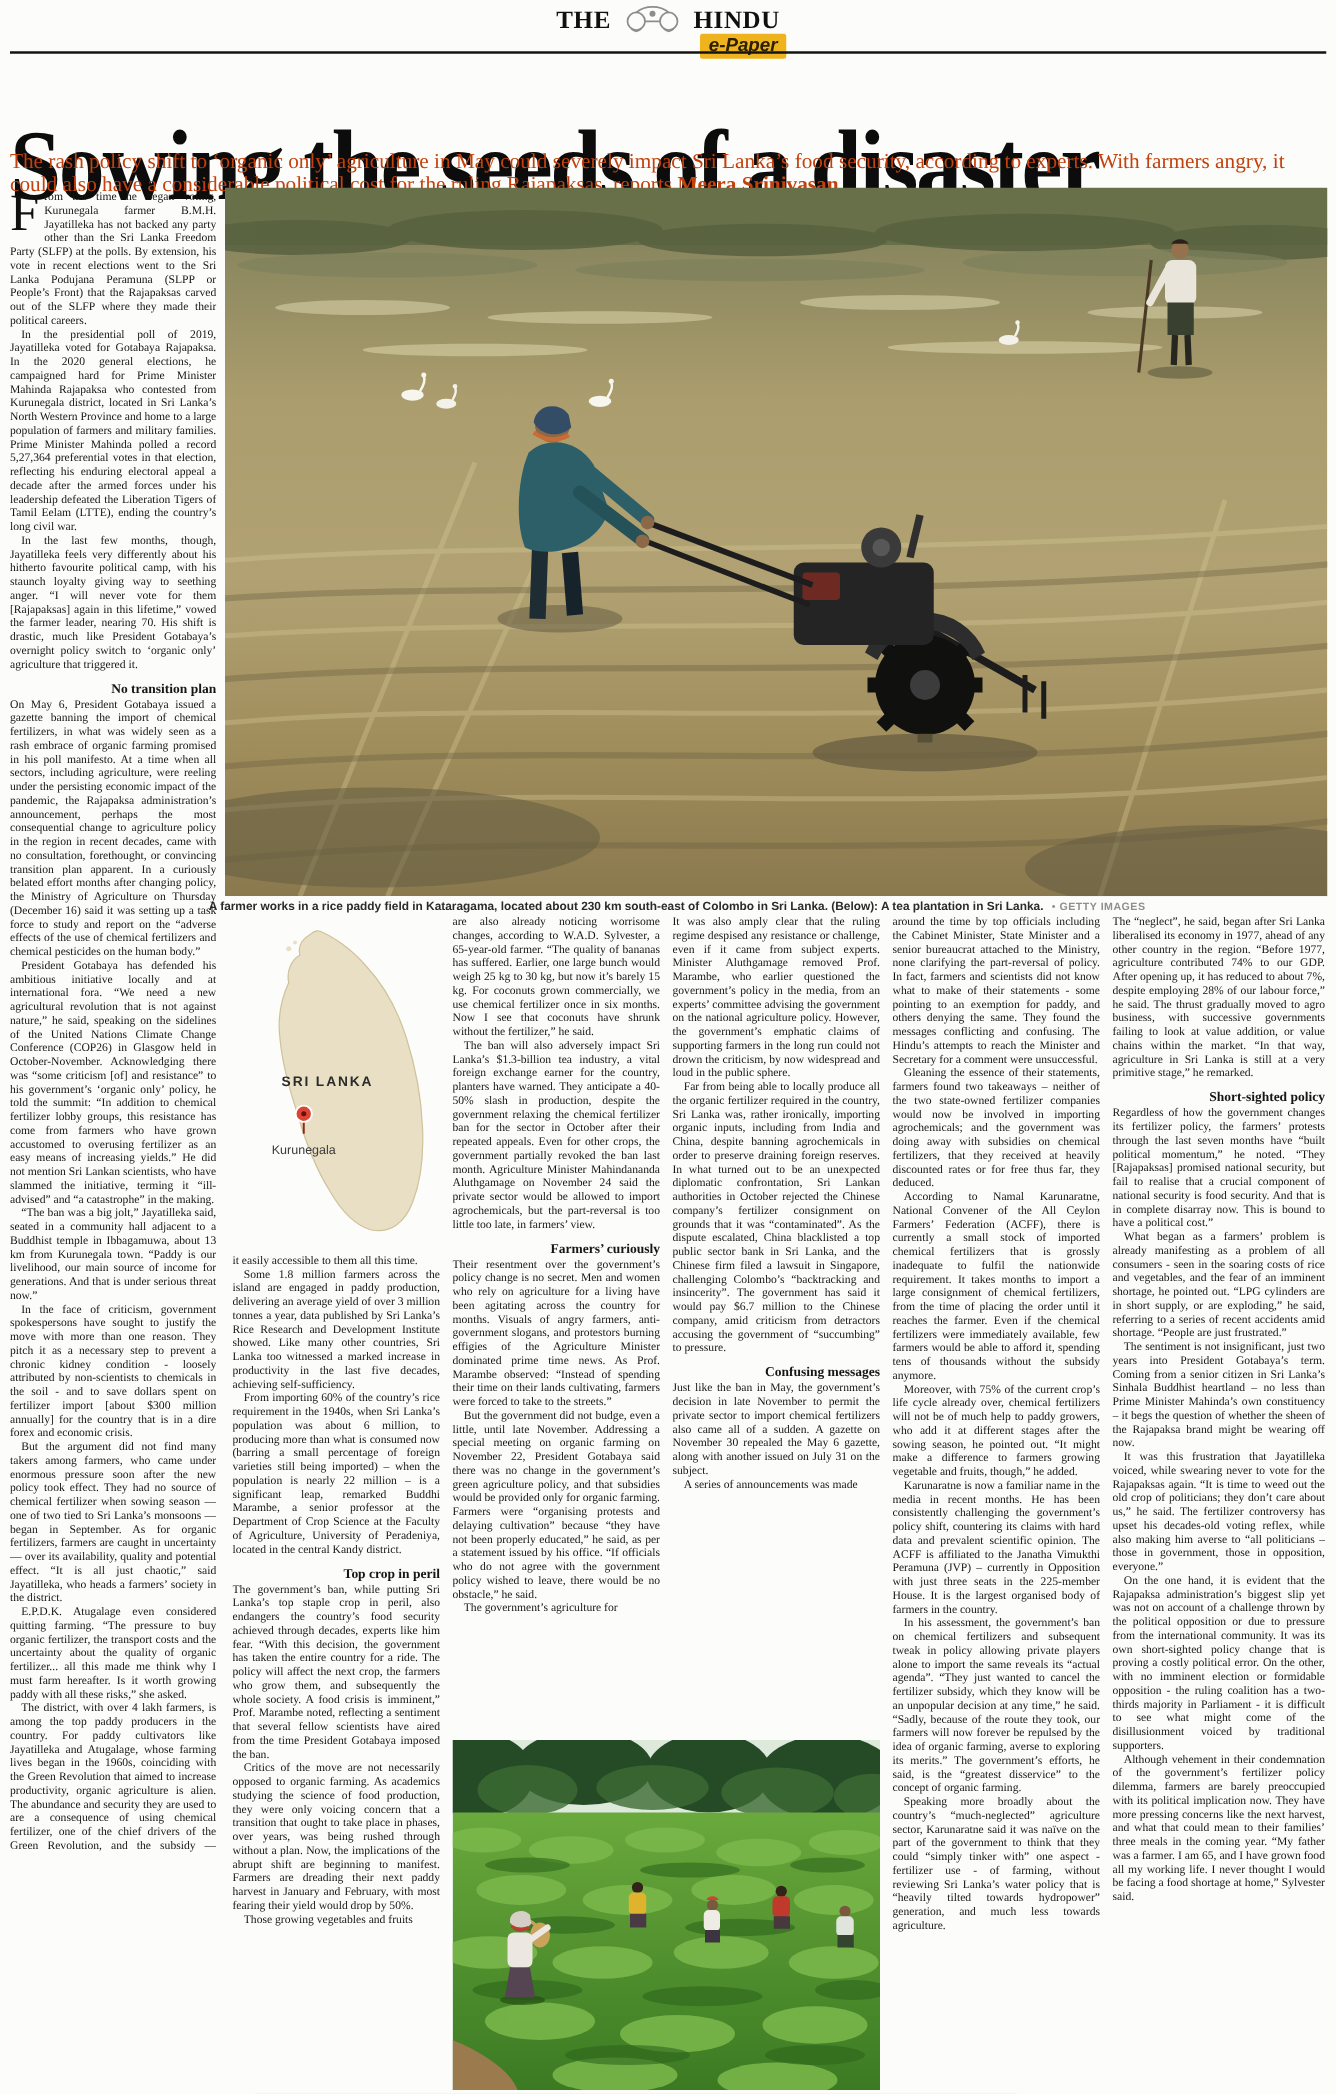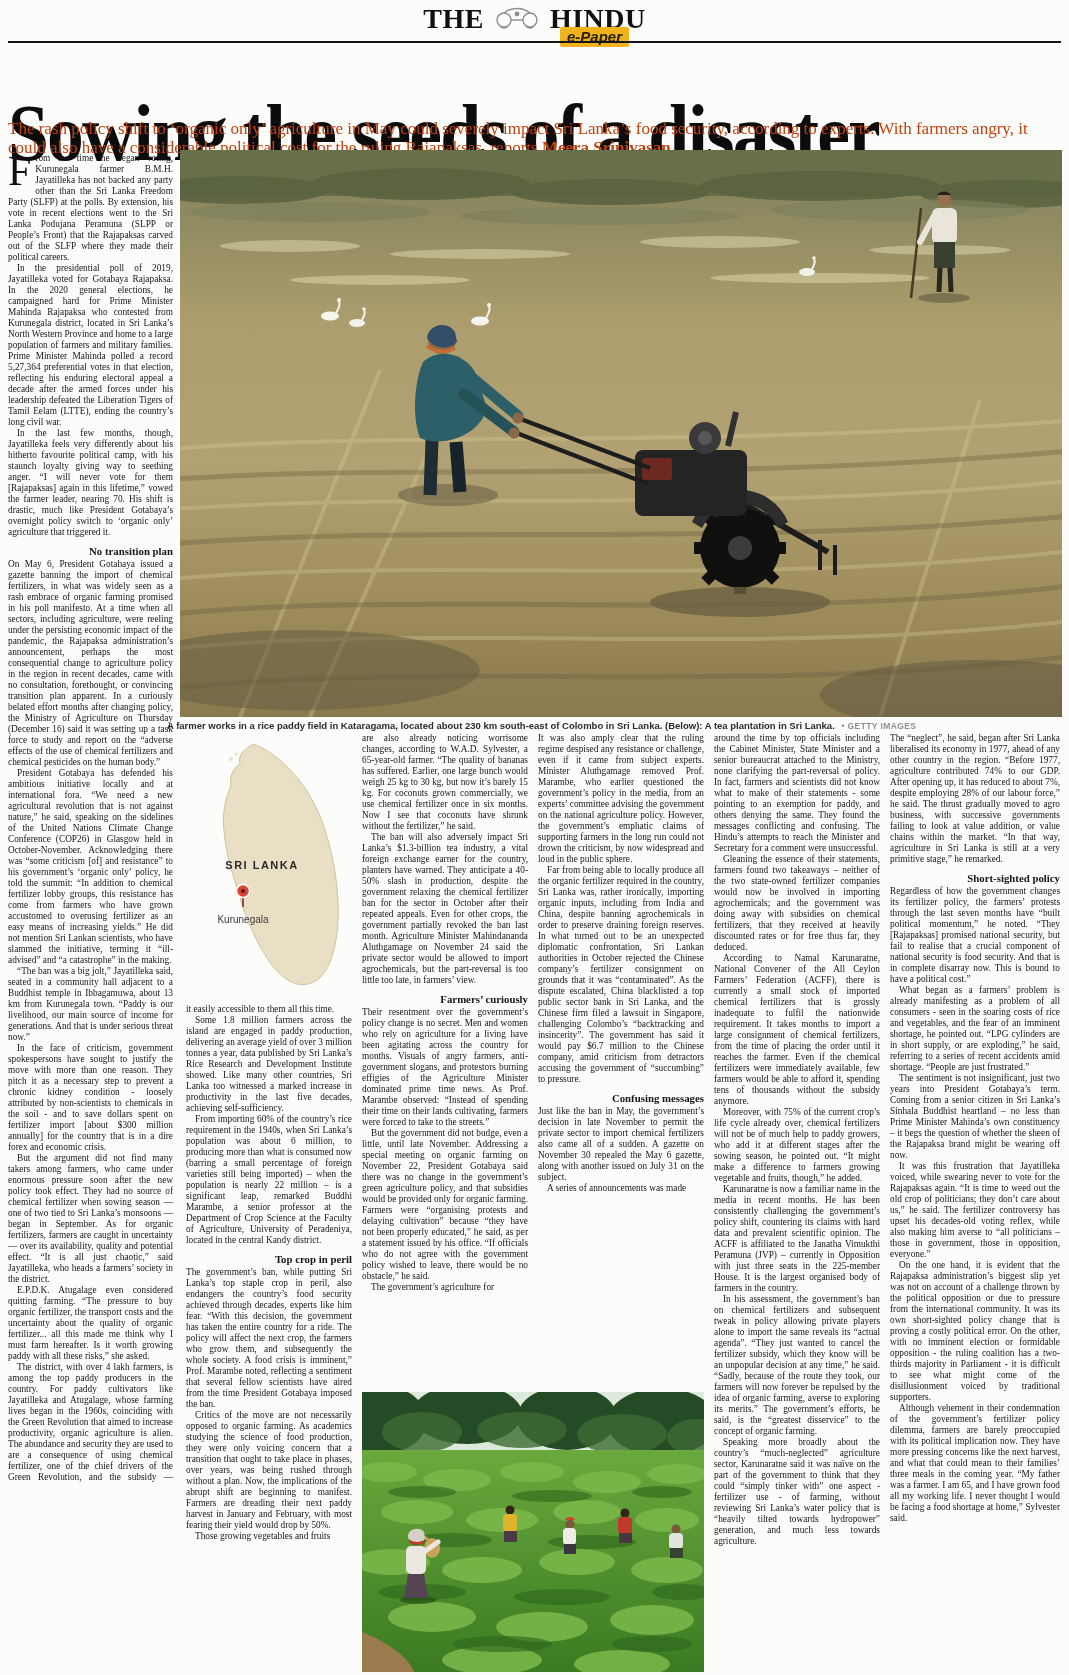--- a/index.html
+++ b/index.html
@@ -1,21 +1,21 @@
 <!DOCTYPE html>
 <html><head>
 <meta charset="utf-8">
 <style>
   html,body{margin:0;padding:0;background:#e9e9e9;}
   #page{position:relative;width:1069px;height:1675px;background:#fcfcfa;margin:0 auto;overflow:hidden;
         font-family:"Liberation Serif","DejaVu Serif",serif;color:#161616;}
   
   .masthead{position:absolute;top:3px;left:0;width:100%;text-align:center;}
   .masthead-inner{display:inline-flex;align-items:center;gap:7px;}
-  .masthead-title{font-size:28px;font-weight:bold;letter-spacing:.5px;color:#101010;}
+  .masthead-title{font-size:20px;font-weight:bold;letter-spacing:.5px;color:#101010;}
   .crest svg{display:block;}
   .epaper-badge{position:absolute;top:27px;left:560px;padding:1px 7px 2px 7px;border-radius:2px;
       font-family:"Liberation Sans",sans-serif;font-size:15px;font-weight:bold;font-style:italic;color:#2a2000;}
   .top-rule{position:absolute;top:41px;left:8px;right:8px;height:2px;background:#141414;}
   
   .headline{position:absolute;top:44px;left:8px;width:1055px;font-size:80px;font-weight:bold;line-height:70px;
       letter-spacing:-2px;transform:scaleX(.92);transform-origin:left top;white-space:nowrap;color:#0c0c0c;}
   .standfirst{position:absolute;top:119px;left:8px;width:1053px;font-size:17px;line-height:19px;color:#c2410c;}
   
   .main-photo{position:absolute;left:180px;top:150px;width:882px;height:567px;overflow:hidden;}

